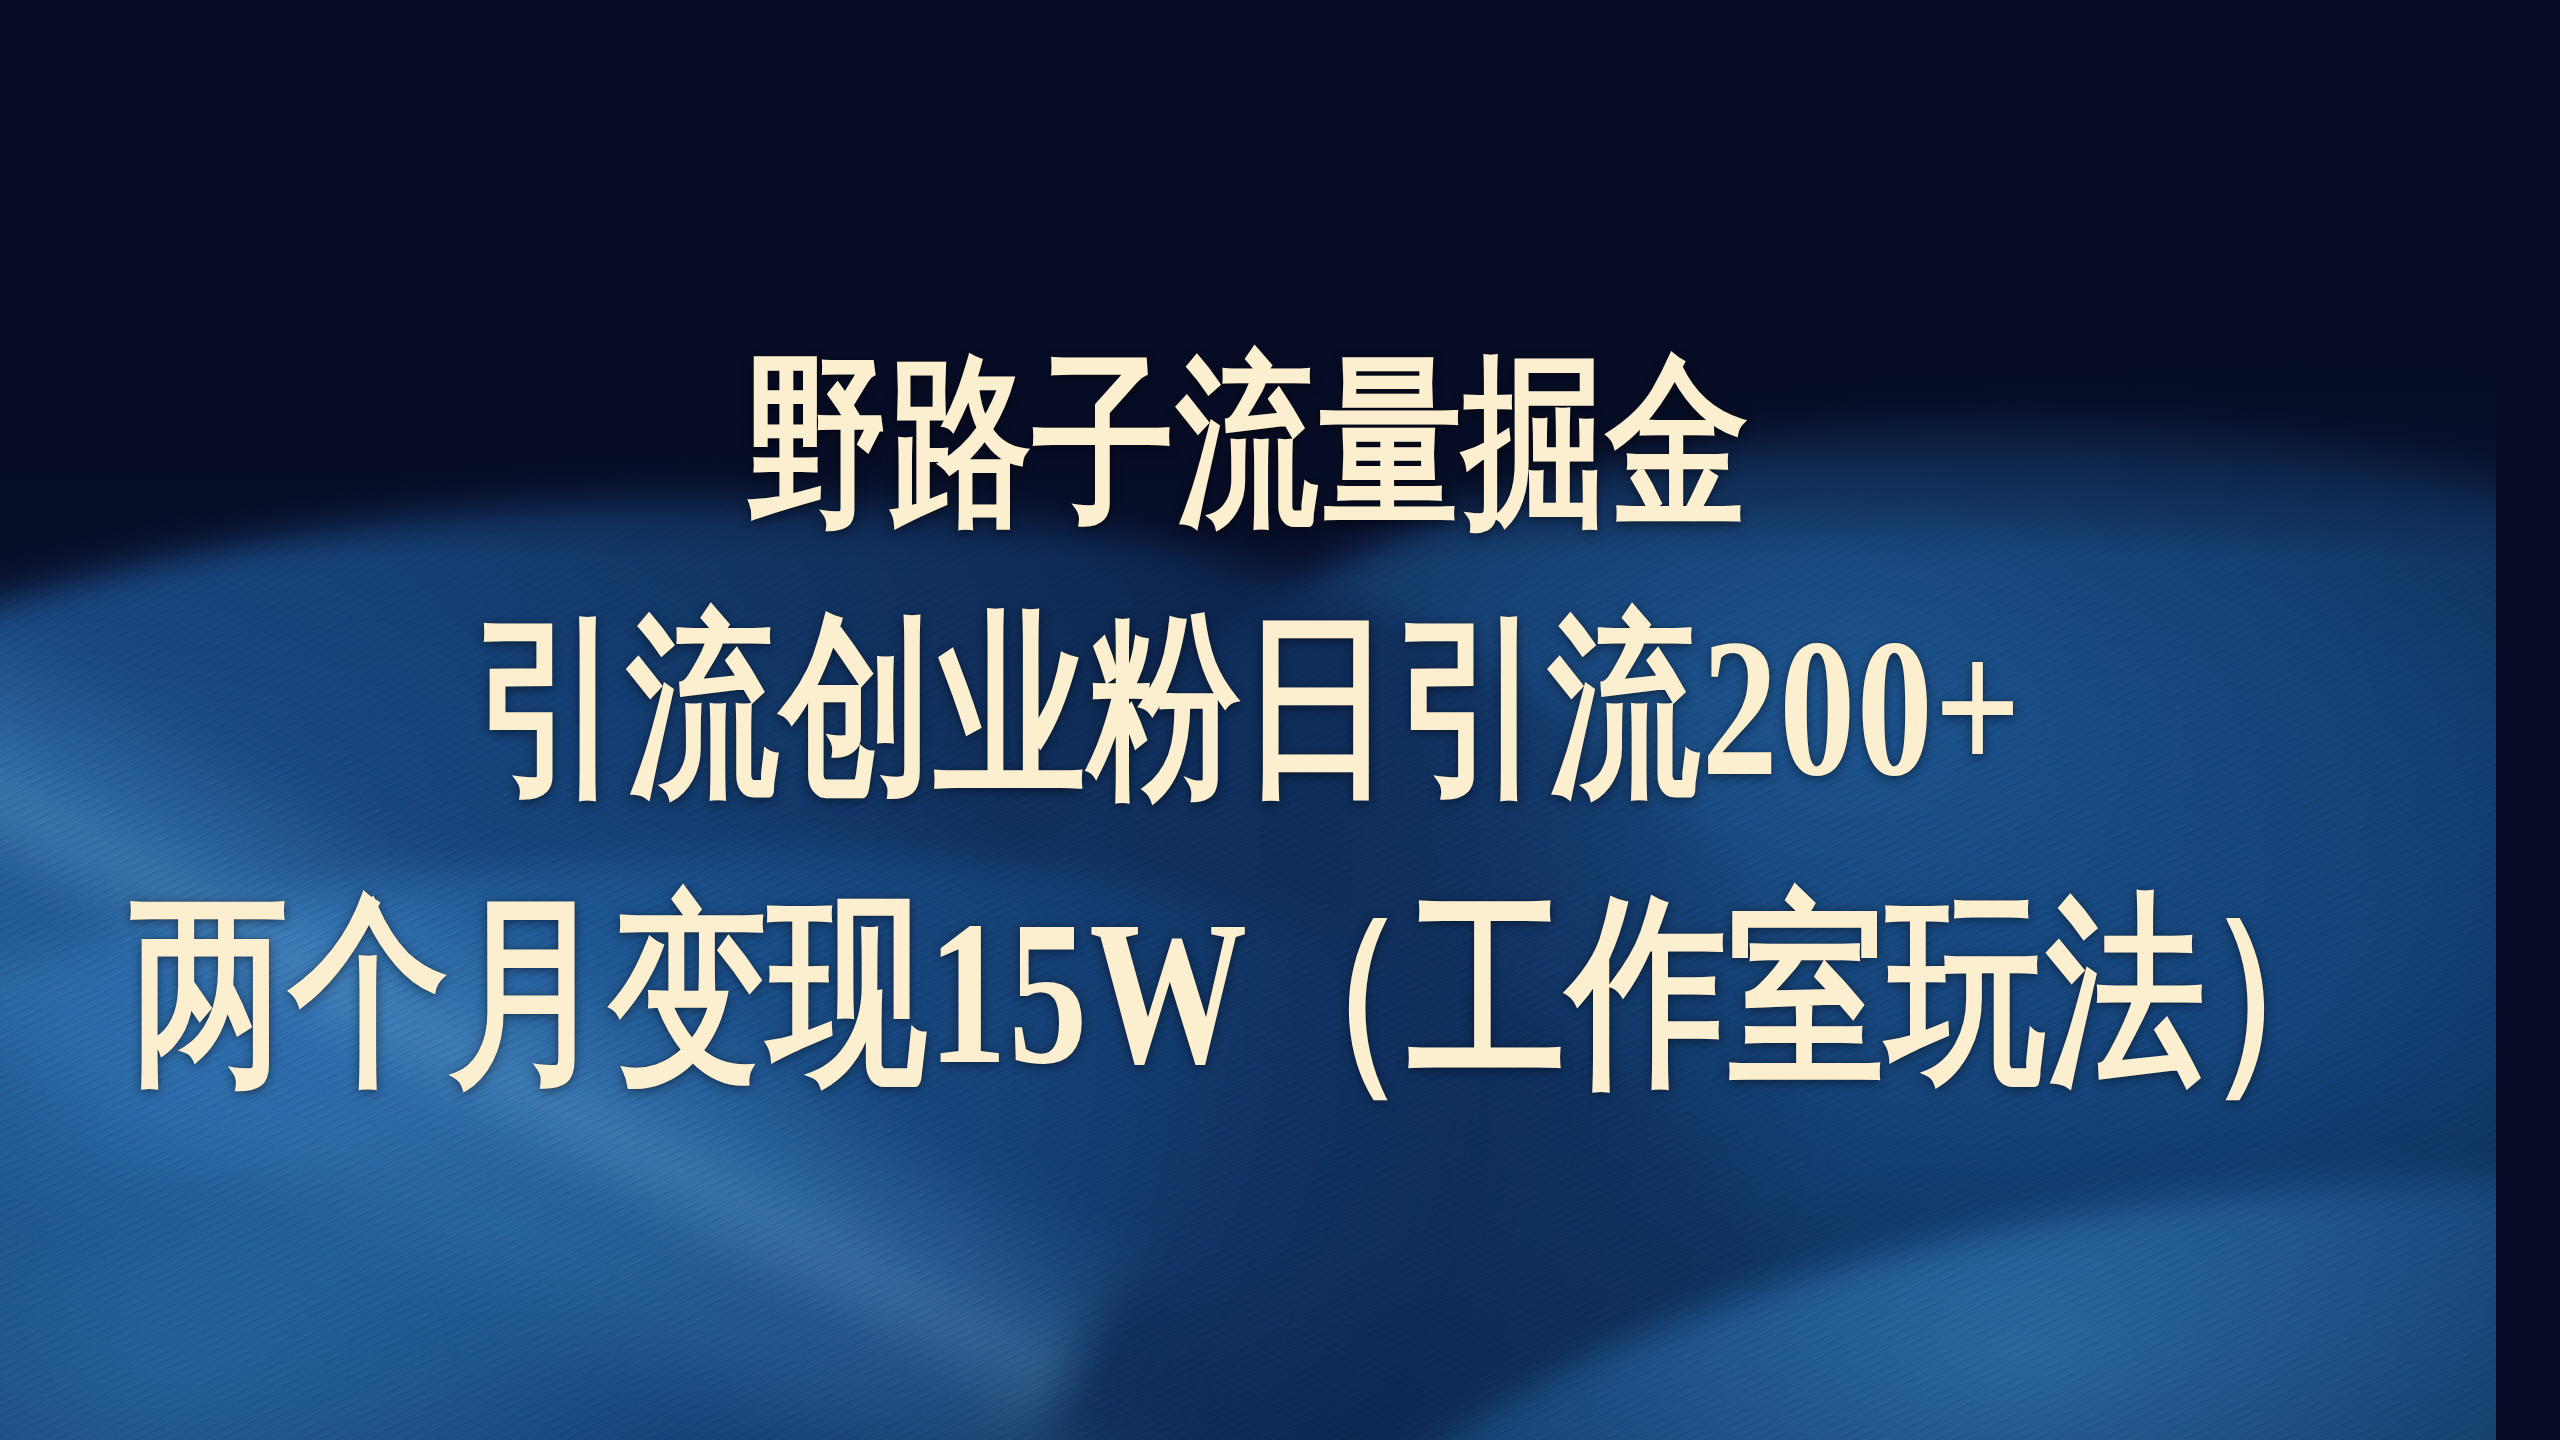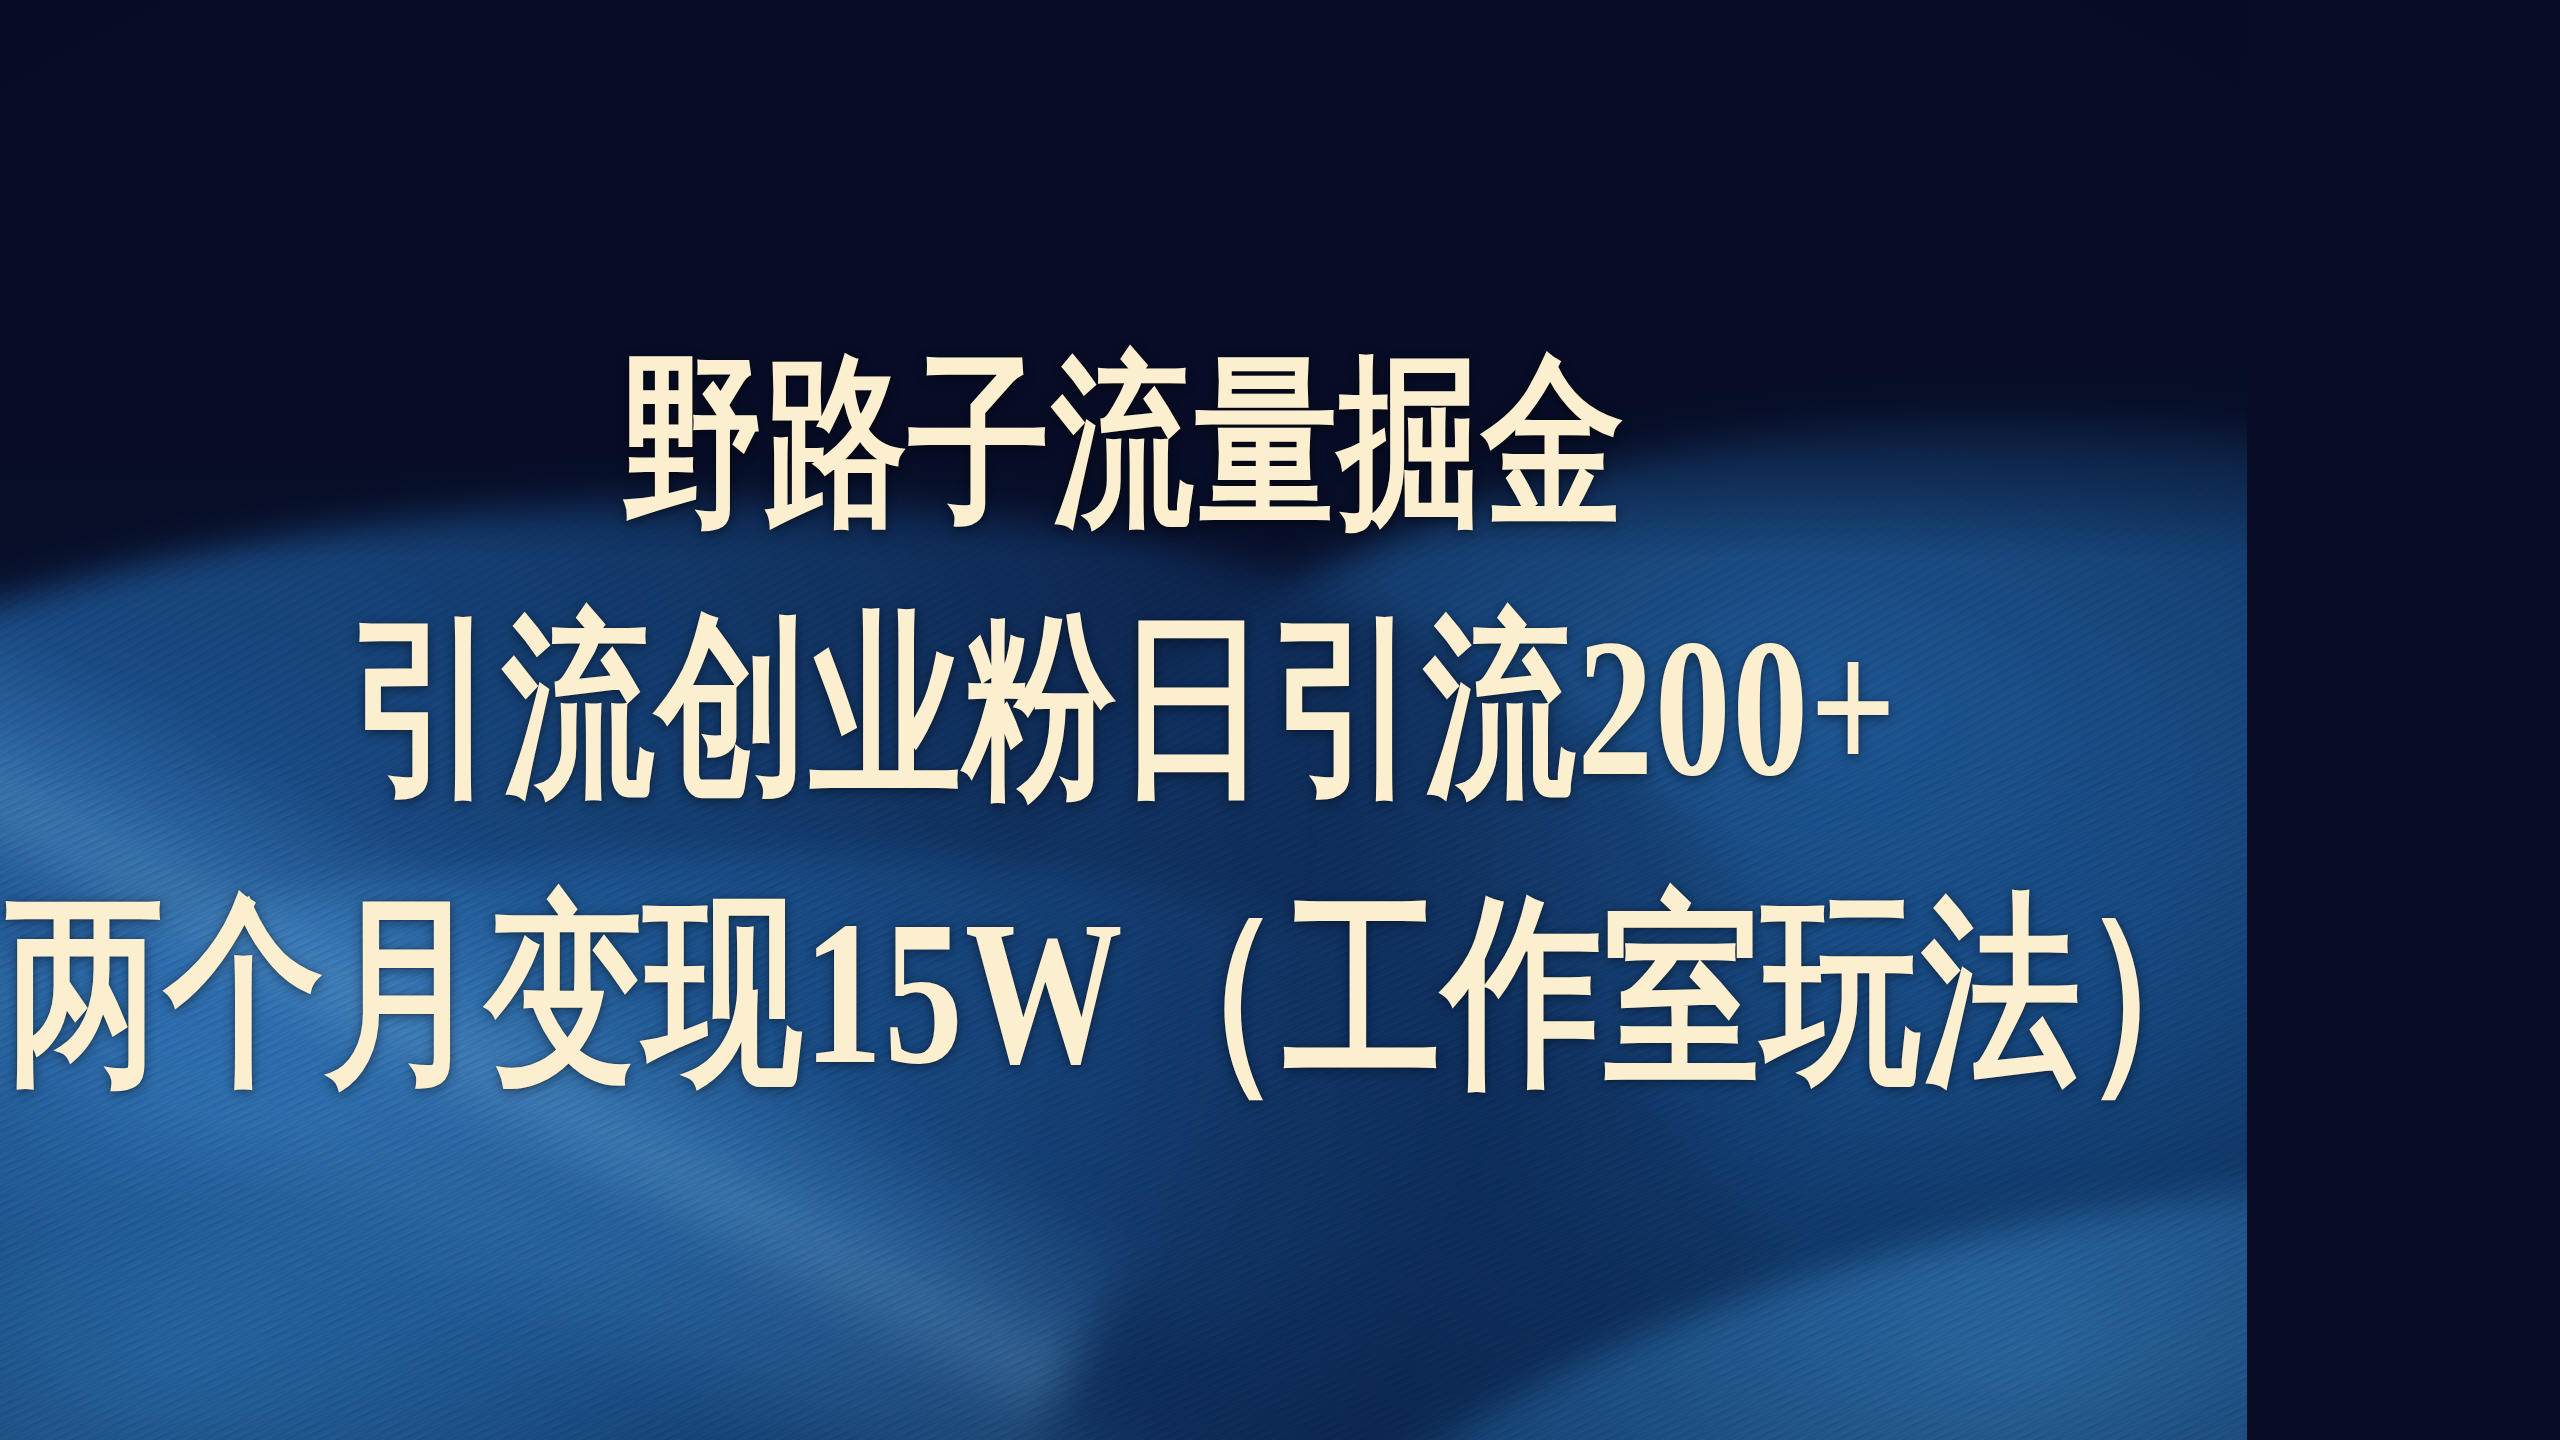--- a/index.html
+++ b/index.html
@@ -3,21 +3,21 @@
 <meta charset="utf-8">
 <title>Cover</title>
 <style>
   html, body {
     margin: 0;
     padding: 0;
     background: #070d26;
   }
   .stage {
     position: relative;
-    width: 2247px;
+    width: 2496px;
     height: 1440px;
     overflow: hidden;
     background: #ef4444;
     font-family: "Liberation Serif", "DejaVu Serif", serif;
   }
 
   
   .bg-base {
     position: absolute;
     inset: 0;

